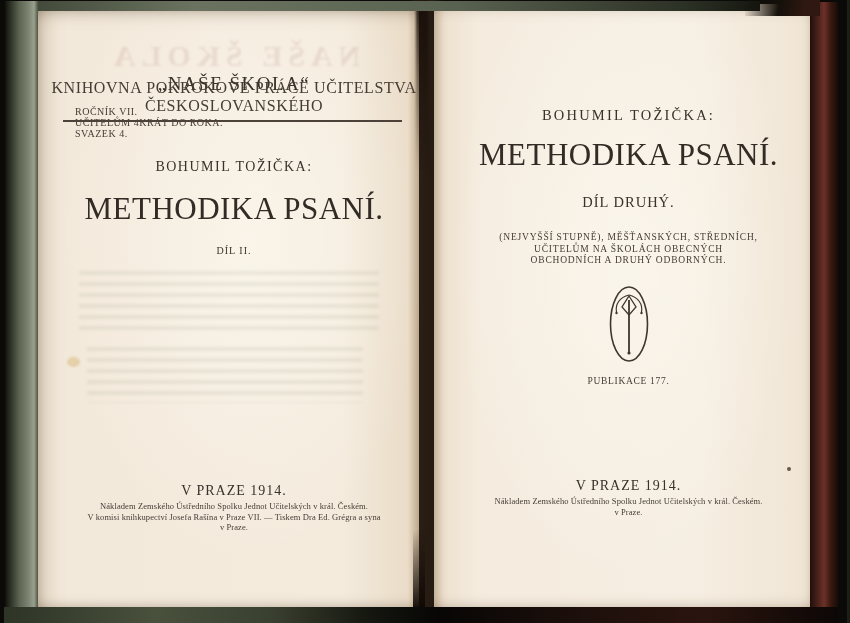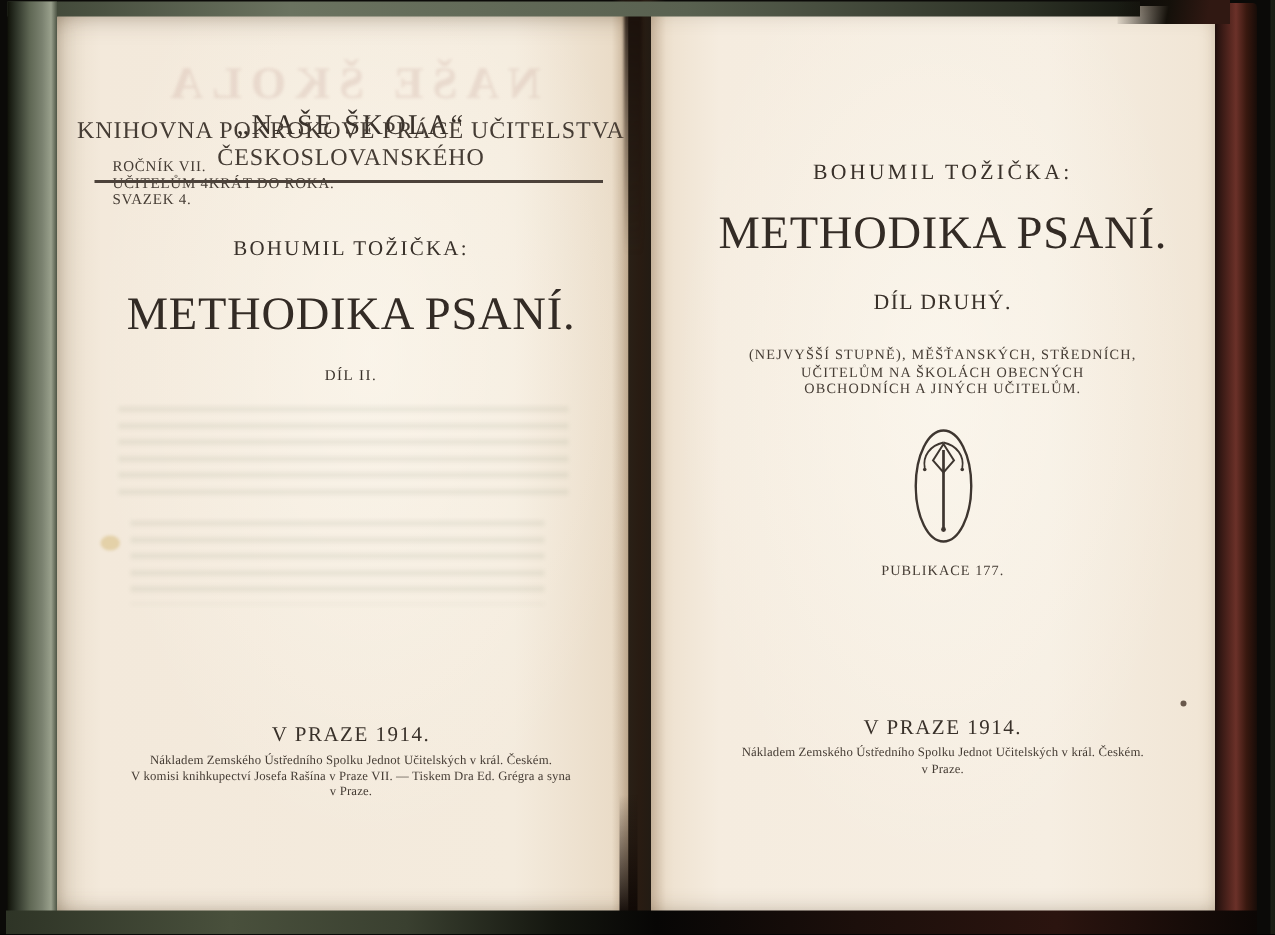--- a/index.html
+++ b/index.html
@@ -159,21 +159,21 @@
   </div>
 
   <div class="abs page page-right">
     <div class="abs ctr author-r">BOHUMIL TOŽIČKA:</div>
     <div class="abs ctr title-r">METHODIKA PSANÍ.</div>
     <div class="abs ctr vol-r">DÍL DRUHÝ.</div>
 
     <div class="abs ctr dedication">
       <div>(NEJVYŠŠÍ STUPNĚ), MĚŠŤANSKÝCH, STŘEDNÍCH,</div>
       <div>UČITELŮM NA ŠKOLÁCH OBECNÝCH</div>
-      <div>OBCHODNÍCH A JINÝCH UČITELŮM.</div>
+      <div>OBCHODNÍCH A DRUHÝ ODBORNÝCH.</div>
     </div>
 
     <div class="abs ornament-wrap">
       <svg width="44" height="80" viewBox="0 0 44 80">
         <ellipse cx="22" cy="40" rx="18.5" ry="37" fill="none" stroke="#3e3630" stroke-width="1.6"></ellipse>
         <line x1="22" y1="16" x2="22" y2="68" stroke="#3e3630" stroke-width="1.8"></line>
         <circle cx="22" cy="69" r="1.6" fill="#3e3630"></circle>
         <path d="M22 12 L29 23 L22 31 L15 23 Z" fill="none" stroke="#3e3630" stroke-width="1.3"></path>
         <path d="M22 11 C 13 13, 8 20, 9.5 28" fill="none" stroke="#3e3630" stroke-width="1.2"></path>
         <path d="M22 11 C 31 13, 36 20, 34.5 28" fill="none" stroke="#3e3630" stroke-width="1.2"></path>

